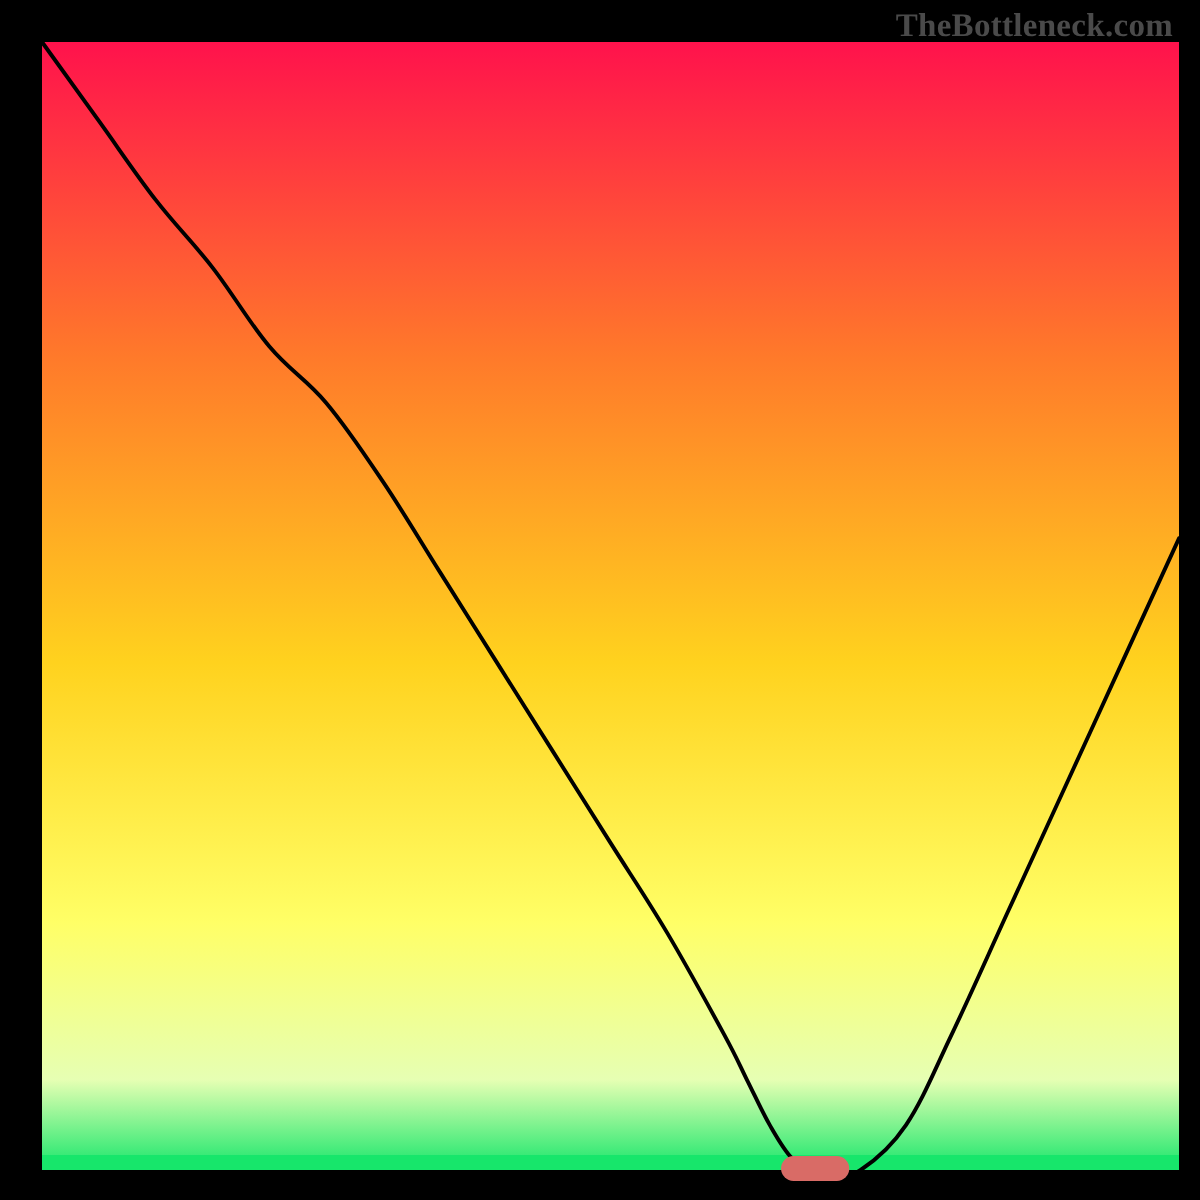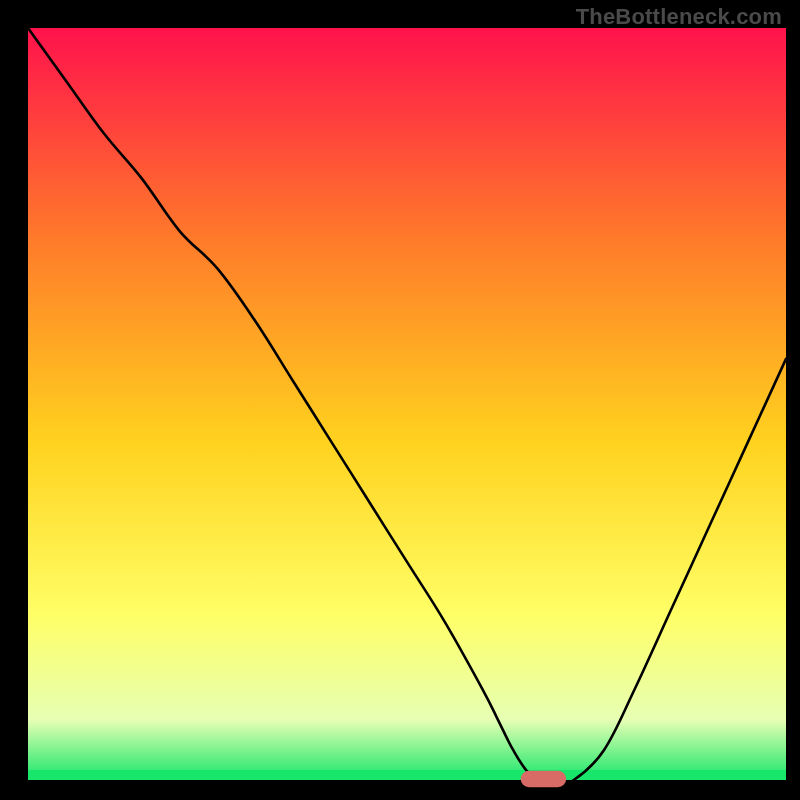--- a/index.html
+++ b/index.html
@@ -19,20 +19,21 @@
   }
   .watermark {
     position: absolute;
     top: 4px;
     right: 18px;
     color: #4a4a4a;
     font-size: 22px;
     font-weight: 600;
     letter-spacing: 0.2px;
     z-index: 5;
+    font-family: Liberation Serif, serif;
   }
   svg.plot {
     position: absolute;
     left: 0;
     top: 0;
     width: 800px;
     height: 800px;
     display: block;
   }
 </style>

